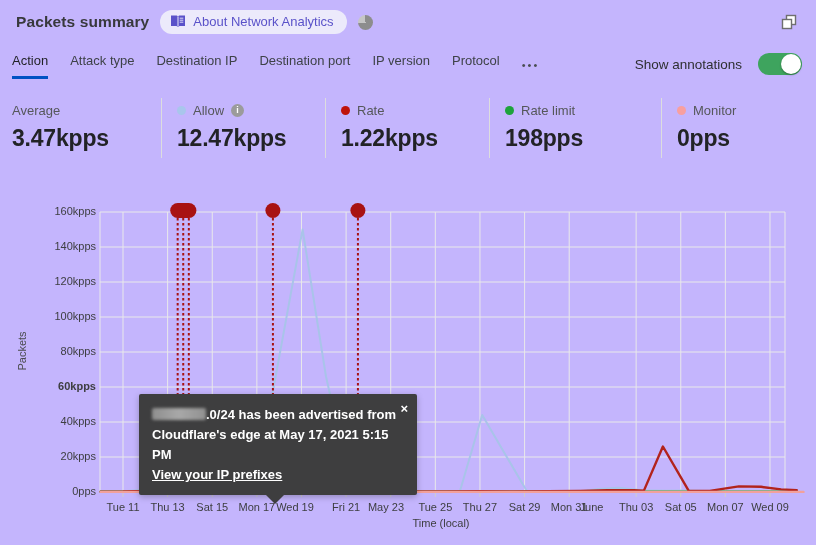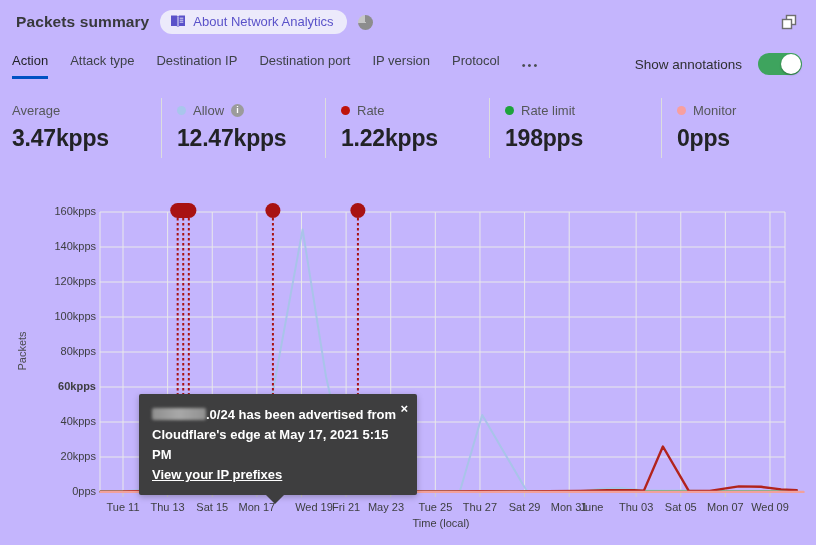--- a/index.html
+++ b/index.html
@@ -206,21 +206,21 @@
         <div class="ytick" style="top: 190px; font-weight: bold;">60kpps</div>
         <div class="ytick" style="top: 155px;">80kpps</div>
         <div class="ytick" style="top: 120px;">100kpps</div>
         <div class="ytick" style="top: 85px;">120kpps</div>
         <div class="ytick" style="top: 50px; text-align: right;">140kpps</div>
         <div class="ytick" style="top: 15px;">160kpps</div>
         <div class="xtick" style="left: 123px;">Tue 11</div>
         <div class="xtick" style="left: 167.62px;">Thu 13</div>
         <div class="xtick" style="left: 212.24px;">Sat 15</div>
         <div class="xtick" style="left: 256.86px;">Mon 17</div>
-        <div class="xtick" style="left: 314px;">Wed 19</div>
+        <div class="xtick" style="left: 295px;">Wed 19</div>
         <div class="xtick" style="left: 346.1px;">Fri 21</div>
         <div class="xtick" style="left: 386px;">May 23</div>
         <div class="xtick" style="left: 435.34px;">Tue 25</div>
         <div class="xtick" style="left: 479.96px;">Thu 27</div>
         <div class="xtick" style="left: 524.58px;">Sat 29</div>
         <div class="xtick" style="left: 569.2px;">Mon 31</div>
         <div class="xtick" style="left: 591.51px;">June</div>
         <div class="xtick" style="left: 636.13px;">Thu 03</div>
         <div class="xtick" style="left: 680.75px;">Sat 05</div>
         <div class="xtick" style="left: 725.37px;">Mon 07</div>

